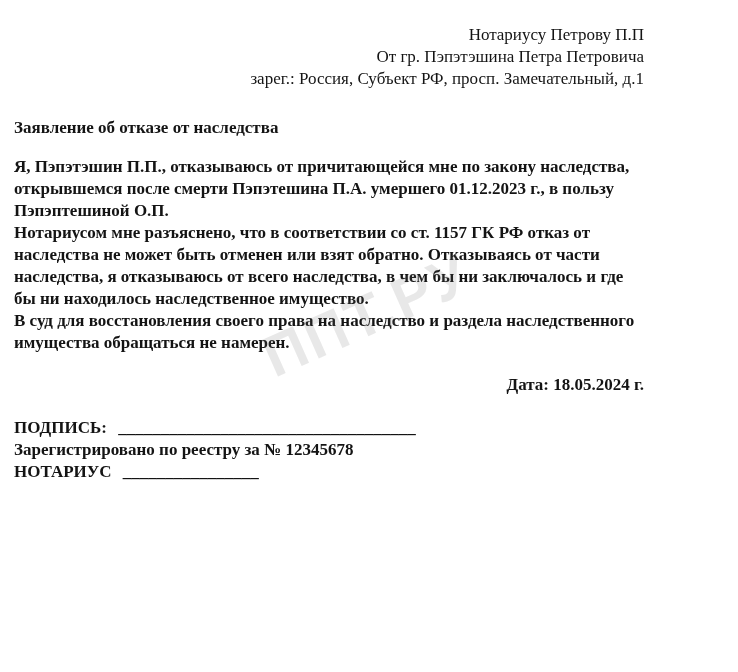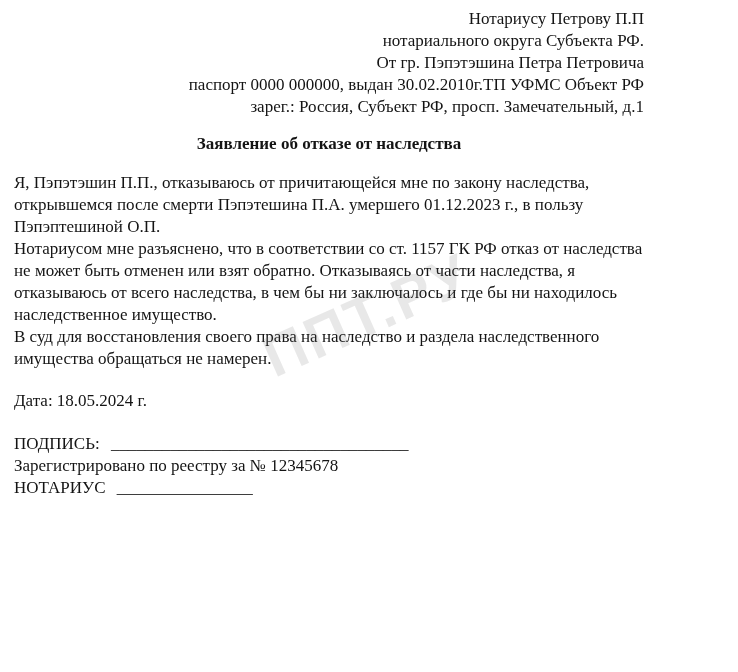--- a/index.html
+++ b/index.html
@@ -7,43 +7,44 @@
     padding: 0;
     background: #ffffff;
   }
   .page {
     position: relative;
     width: 662px;
     height: 672px;
     background: #ffffff;
     overflow: hidden;
     box-sizing: border-box;
-    padding: 8px 18px 0 14px;
+    padding: 24px 18px 0 14px;
     font-family: "Liberation Serif", "DejaVu Serif", serif;
     font-size: 17px;
     line-height: 22px;
     color: #141414;
   }
   .addr {
     text-align: right;
   }
   .addr div {
     white-space: nowrap;
   }
   .doc-title {
-    text-align: center;
+    text-align: left;
     font-weight: bold;
-    margin-top: 15px;
+    margin-top: 27px;
   }
   p {
     margin: 0;
+    font-weight: bold;
   }
   .para { margin: 0; }
   .para-first { margin-top: 17px; }
-  .date-line { margin-top: 20px; }
+  .date-line { margin-top: 20px; text-align: right; }
   .read-line { margin-top: 21px; }
   .sign-line { margin-top: 21px; }
   .attest { margin-top: 38px; }
   .blank {
     margin-left: 7px;
     letter-spacing: 0;
     white-space: nowrap;
     text-align: right;
   }
   .watermark {
@@ -64,23 +65,21 @@
     white-space: nowrap;
   }
 </style>
 </head>
 <body>
 
 <div class="page">
 
   <div class="addr">
     <div>Нотариусу Петрову П.П</div>
-    <div>нотариального округа Субъекта РФ.</div>
     <div>От гр. Пэпэтэшина Петра Петровича</div>
-    <div>паспорт 0000 000000, выдан 30.02.2010г.ТП УФМС Объект РФ</div>
     <div>зарег.: Россия, Субъект РФ, просп. Замечательный, д.1</div>
   </div>
 
   <div class="doc-title">Заявление об отказе от наследства</div>
 
   <p class="para para-first">Я, Пэпэтэшин П.П., отказываюсь от причитающейся мне по закону наследства, открывшемся после смерти Пэпэтешина П.А. умершего 01.12.2023 г., в пользу Пэпэптешиной О.П.</p>
   <p class="para">Нотариусом мне разъяснено, что в соответствии со ст. 1157 ГК РФ отказ от наследства не может быть отменен или взят обратно. Отказываясь от части наследства, я отказываюсь от всего наследства, в чем бы ни заключалось и где бы ни находилось наследственное имущество.</p>
   <p class="para">В суд для восстановления своего права на наследство и раздела наследственного имущества обращаться не намерен.</p>
 
   <p class="date-line">Дата: 18.05.2024 г.</p>

